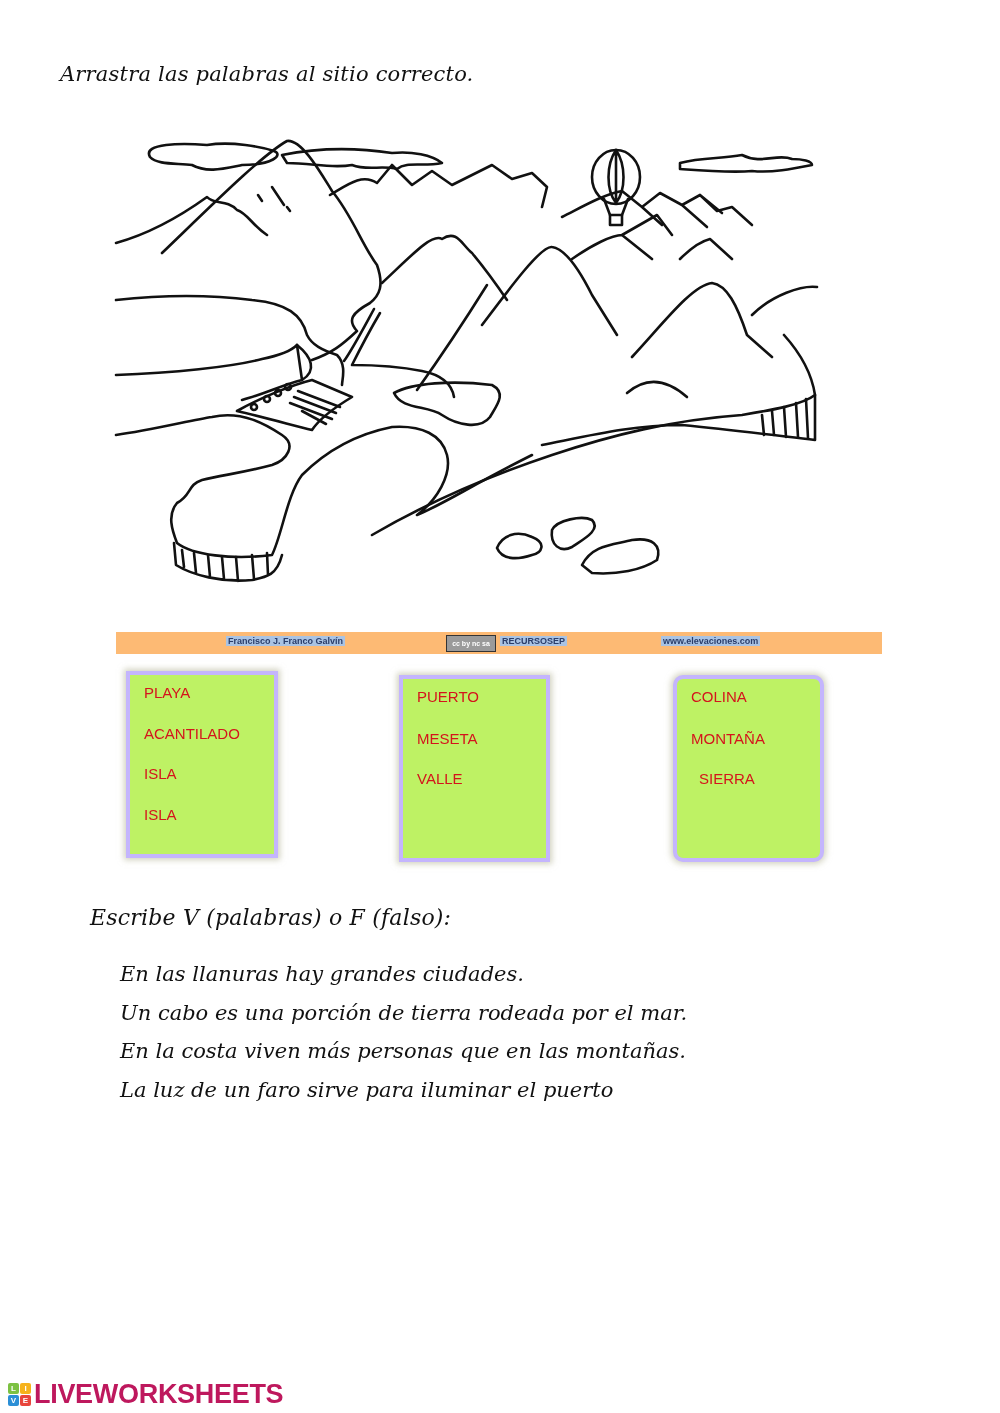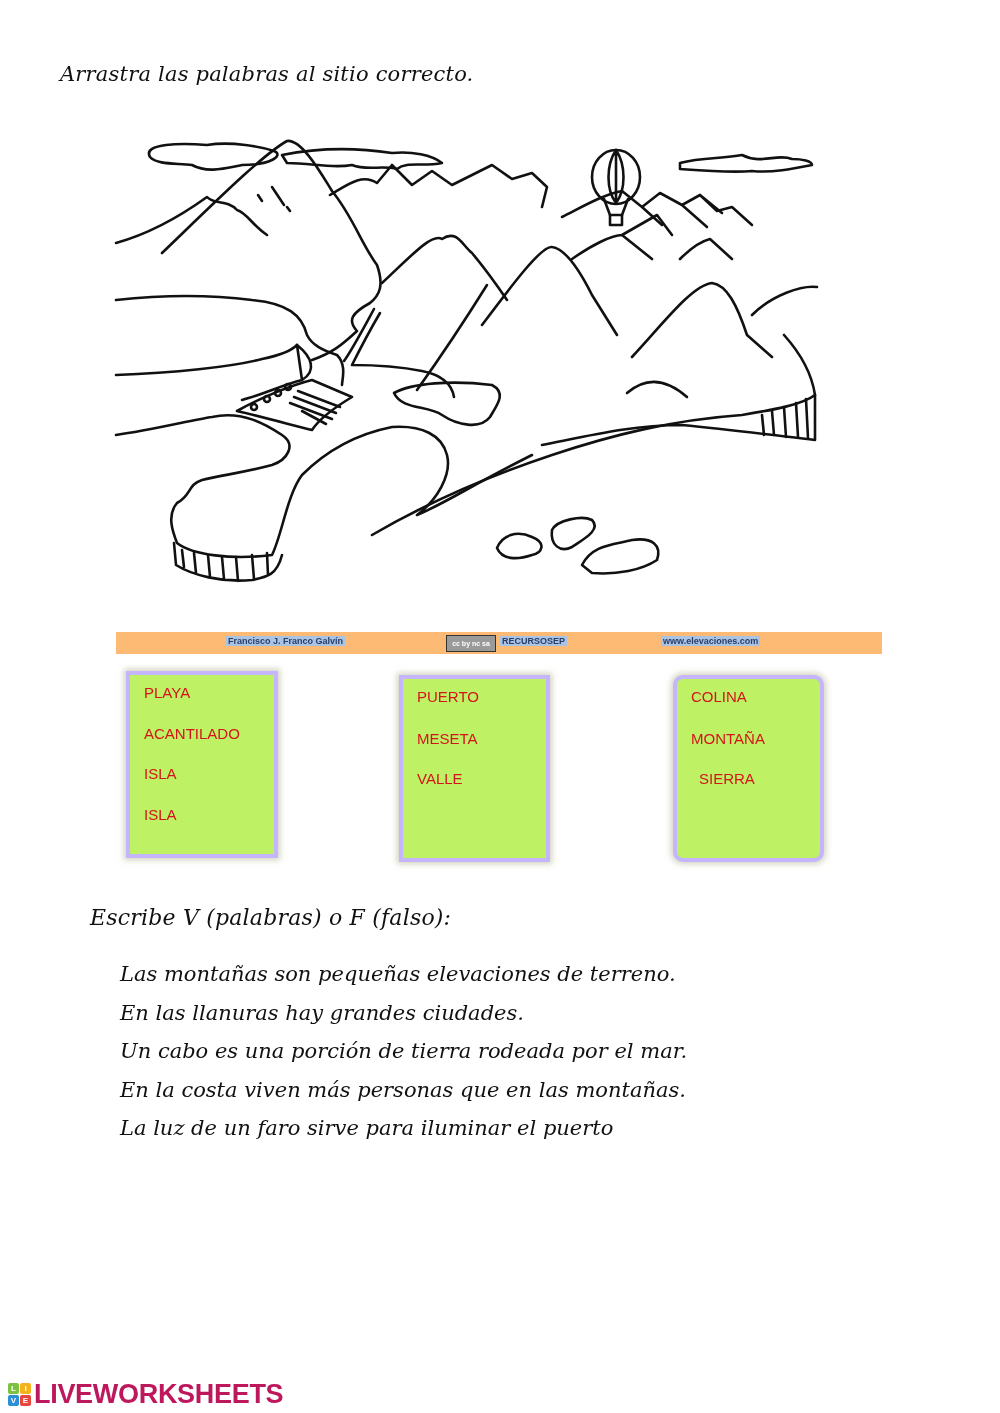--- a/index.html
+++ b/index.html
@@ -128,21 +128,20 @@
 
 <div class="word-box" id="box3">
   <span class="word" style="top:9px;">COLINA</span>
   <span class="word" style="top:51px;">MONTAÑA</span>
   <span class="word" style="top:91px;margin-left:8px;">SIERRA</span>
 </div>
 
 <div class="instruction" id="tf-instr">Escribe V (palabras) o F (falso):</div>
 
 <div class="statements">
-  <div class="statement">Las montañas son pequeñas elevaciones de terreno.</div>
   <div class="statement">En las llanuras hay grandes ciudades.</div>
   <div class="statement">Un cabo es una porción de tierra rodeada por el mar.</div>
   <div class="statement">En la costa viven más personas que en las montañas.</div>
   <div class="statement">La luz de un faro sirve para iluminar el puerto</div>
 </div>
 
 <div class="lw-logo">
   <div class="lw-mark">
     <div style="background:#7cc142;">L</div>
     <div style="background:#f6b21b;">I</div>

